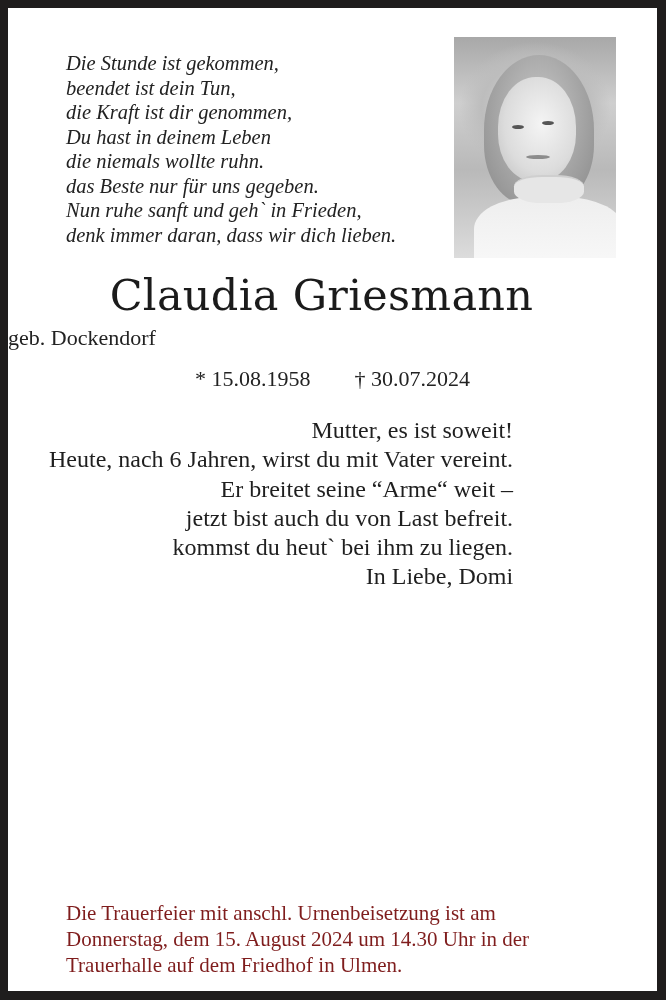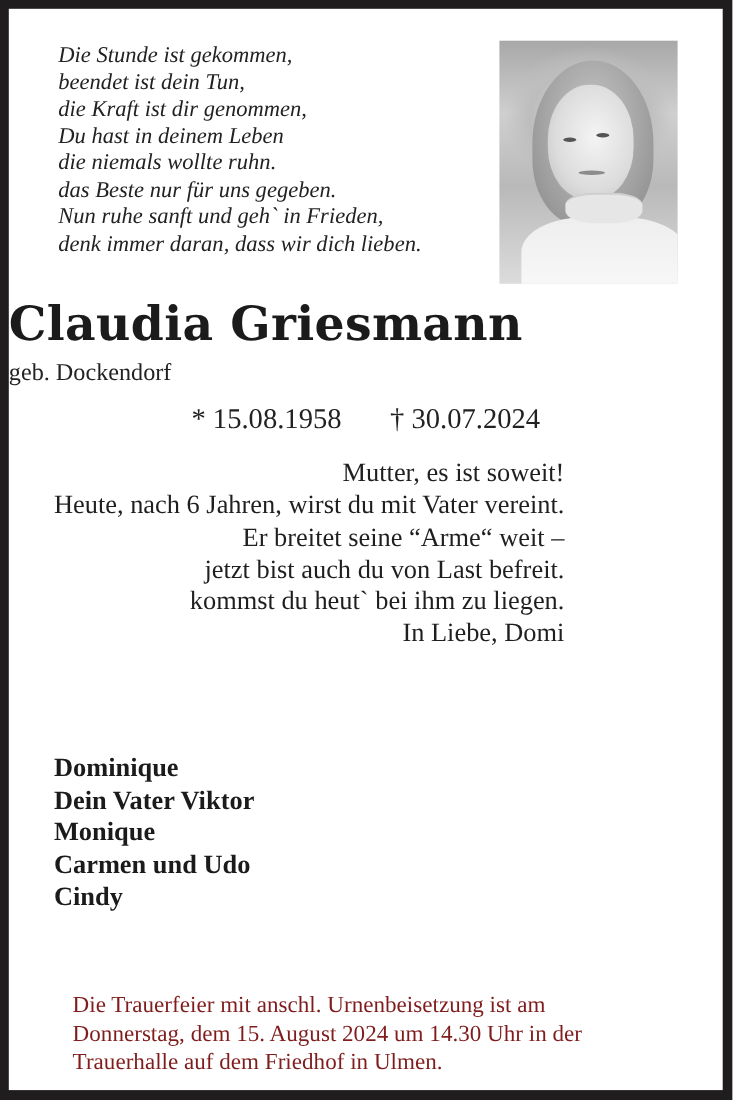--- a/index.html
+++ b/index.html
@@ -10,21 +10,21 @@
     }
     .paper {
       position: absolute; left: 8px; top: 8px; width: 649px; height: 983px;
       background: #ffffff; color: #1a1a1a;
       font-family: "DejaVu Serif", "Liberation Serif", serif;
     }
     .poem {
       position: absolute; left: 42px; top: 27px;
       font-family: "Liberation Serif", serif; font-style: italic;
       font-size: 20.5px; line-height: 24.5px; color: #222;
-      margin: 3px; padding: 0; list-style: none;
+      margin: 16px; padding: 0; list-style: none;
     }
     .poem li { white-space: nowrap; }
     .photo {
       position: absolute; left: 446px; top: 29px; width: 162px; height: 221px;
       background:
         radial-gradient(ellipse 38% 30% at 48% 42%, #f0f0f0 0%, #e2e2e2 40%, rgba(0,0,0,0) 72%),
         radial-gradient(ellipse 55% 35% at 50% 32%, #d9d9d9 0%, #bdbdbd 60%, rgba(0,0,0,0) 85%),
         linear-gradient(180deg, #a8a8a8 0%, #cfcfcf 30%, #b9b9b9 60%, #dcdcdc 100%);
       overflow: hidden;
     }
@@ -44,31 +44,31 @@
     .photo .mouth { position: absolute; left: 72px; top: 118px; width: 24px; height: 4px; background: #8c8c8c; border-radius: 50%; }
     .photo .hand {
       position: absolute; left: 60px; top: 138px; width: 70px; height: 26px;
       border-radius: 40%; background: #e6e6e6; border-top: 2px solid #cfcfcf;
     }
     .photo .shirt {
       position: absolute; left: 20px; top: 160px; width: 150px; height: 80px;
       border-radius: 40% 40% 0 0; background: linear-gradient(180deg, #eeeeee, #fafafa);
     }
     .name {
-      position: absolute; left: 0; width: 627px; top: 262px; text-align: left;
-      font-family: "DejaVu Serif", serif; font-weight: bold;
+      position: absolute; left: 0; width: 627px; top: 262px; text-align: center;
+      font-family: "DejaVu Serif", serif; font-weight: normal;
       font-size: 43px; letter-spacing: 0.3px; color: #1b1b1b; line-height: 50px;
     }
     .maiden {
       position: absolute; left: 0; width: 552px; top: 317px; text-align: left;
       font-family: "Liberation Serif", serif; font-size: 22px; color: #222;
     }
     .dates {
       position: absolute; left: 0; width: 649px; top: 358px; text-align: center;
-      font-family: "Liberation Serif", serif; font-size: 26px; color: #222;
+      font-family: "Liberation Serif", serif; font-size: 22px; color: #222;
       white-space: pre;
     }
     .dates span { display: inline-block; }
     .dates .gap { width: 44px; }
     .verse {
       position: absolute; left: 41px; top: 408px; margin: 0; padding: 0; list-style: none;
       font-family: "Liberation Serif", serif; font-size: 24px; line-height: 29.3px; color: #1f1f1f;
     }
     .verse li { white-space: nowrap; text-align: right; }
     .missed {
@@ -123,27 +123,20 @@
     <ul class="verse">
       <li>Mutter, es ist soweit!</li>
       <li>Heute, nach 6 Jahren, wirst du mit Vater vereint.</li>
       <li>Er breitet seine “Arme“ weit –</li>
       <li>jetzt bist auch du von Last befreit.</li>
       <li>kommst du heut` bei ihm zu liegen.</li>
       <li>In Liebe, Domi</li>
     </ul>
 
 
-    <ul class="family">
-      <li>Dominique</li>
-      <li>Dein Vater Viktor</li>
-      <li>Monique</li>
-      <li>Carmen und Udo</li>
-      <li>Cindy</li>
-    </ul>
 
 
     <ul class="funeral">
       <li>Die Trauerfeier mit anschl. Urnenbeisetzung ist am</li>
       <li>Donnerstag, dem 15. August 2024 um 14.30 Uhr in der</li>
       <li>Trauerhalle auf dem Friedhof in Ulmen.</li>
     </ul>
 
   </div>
 </div>

